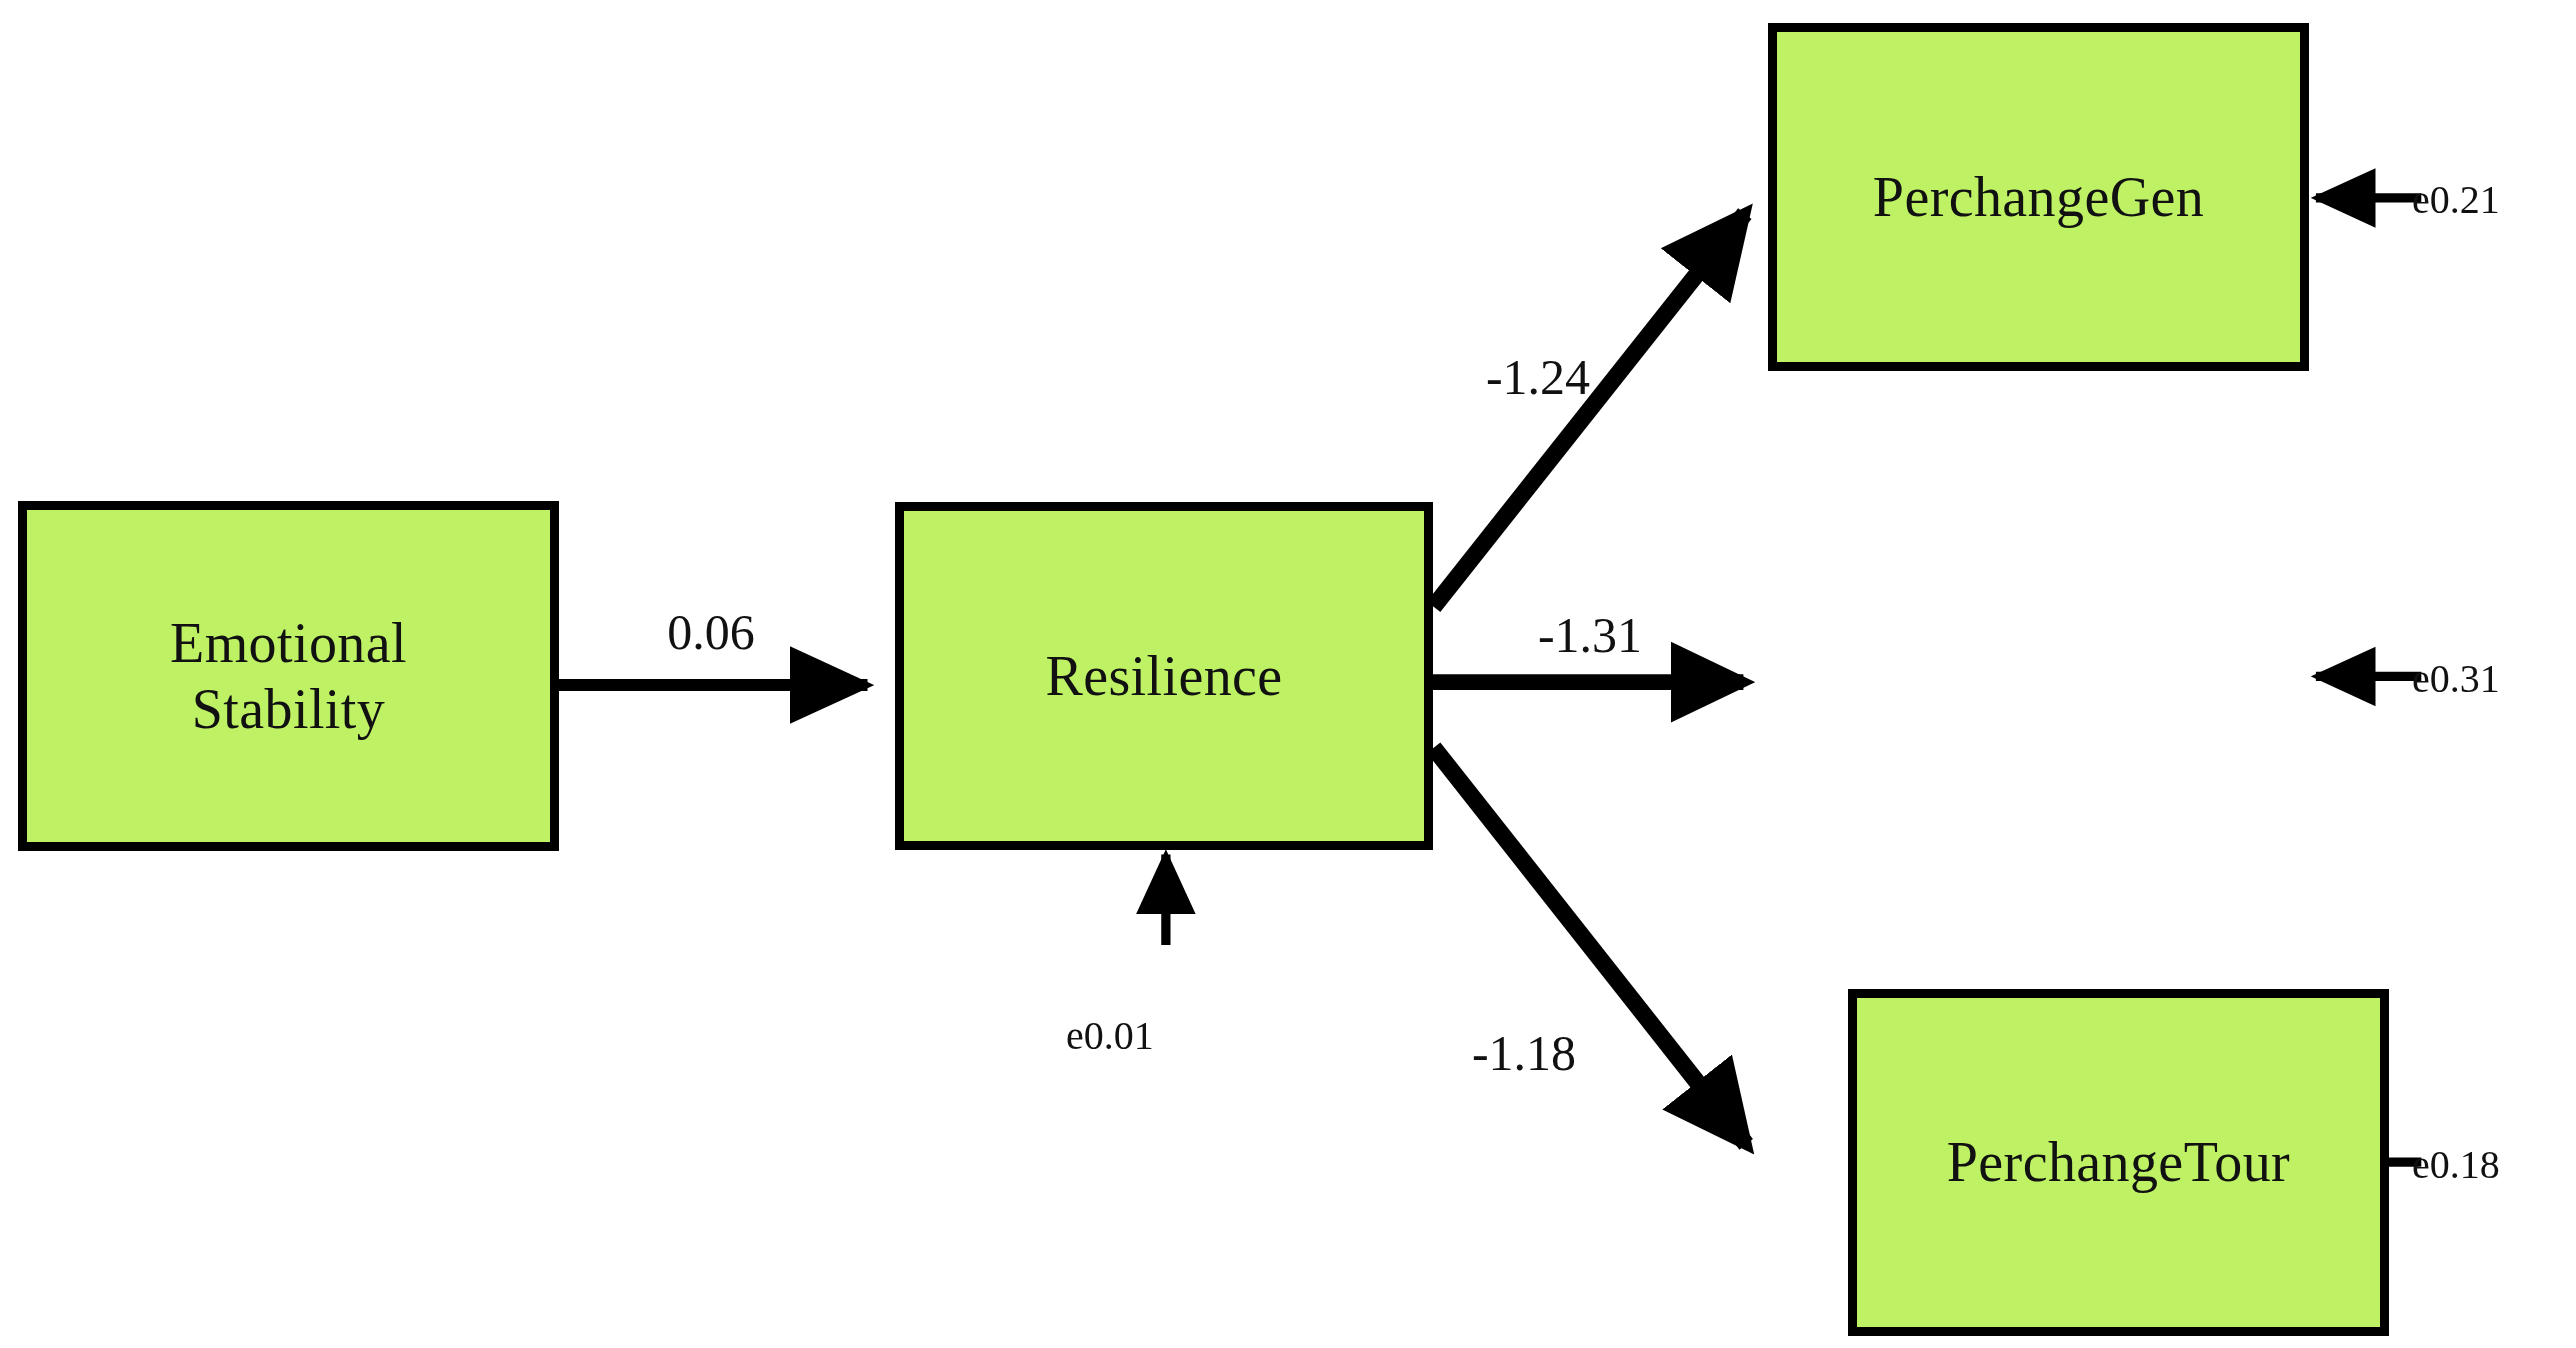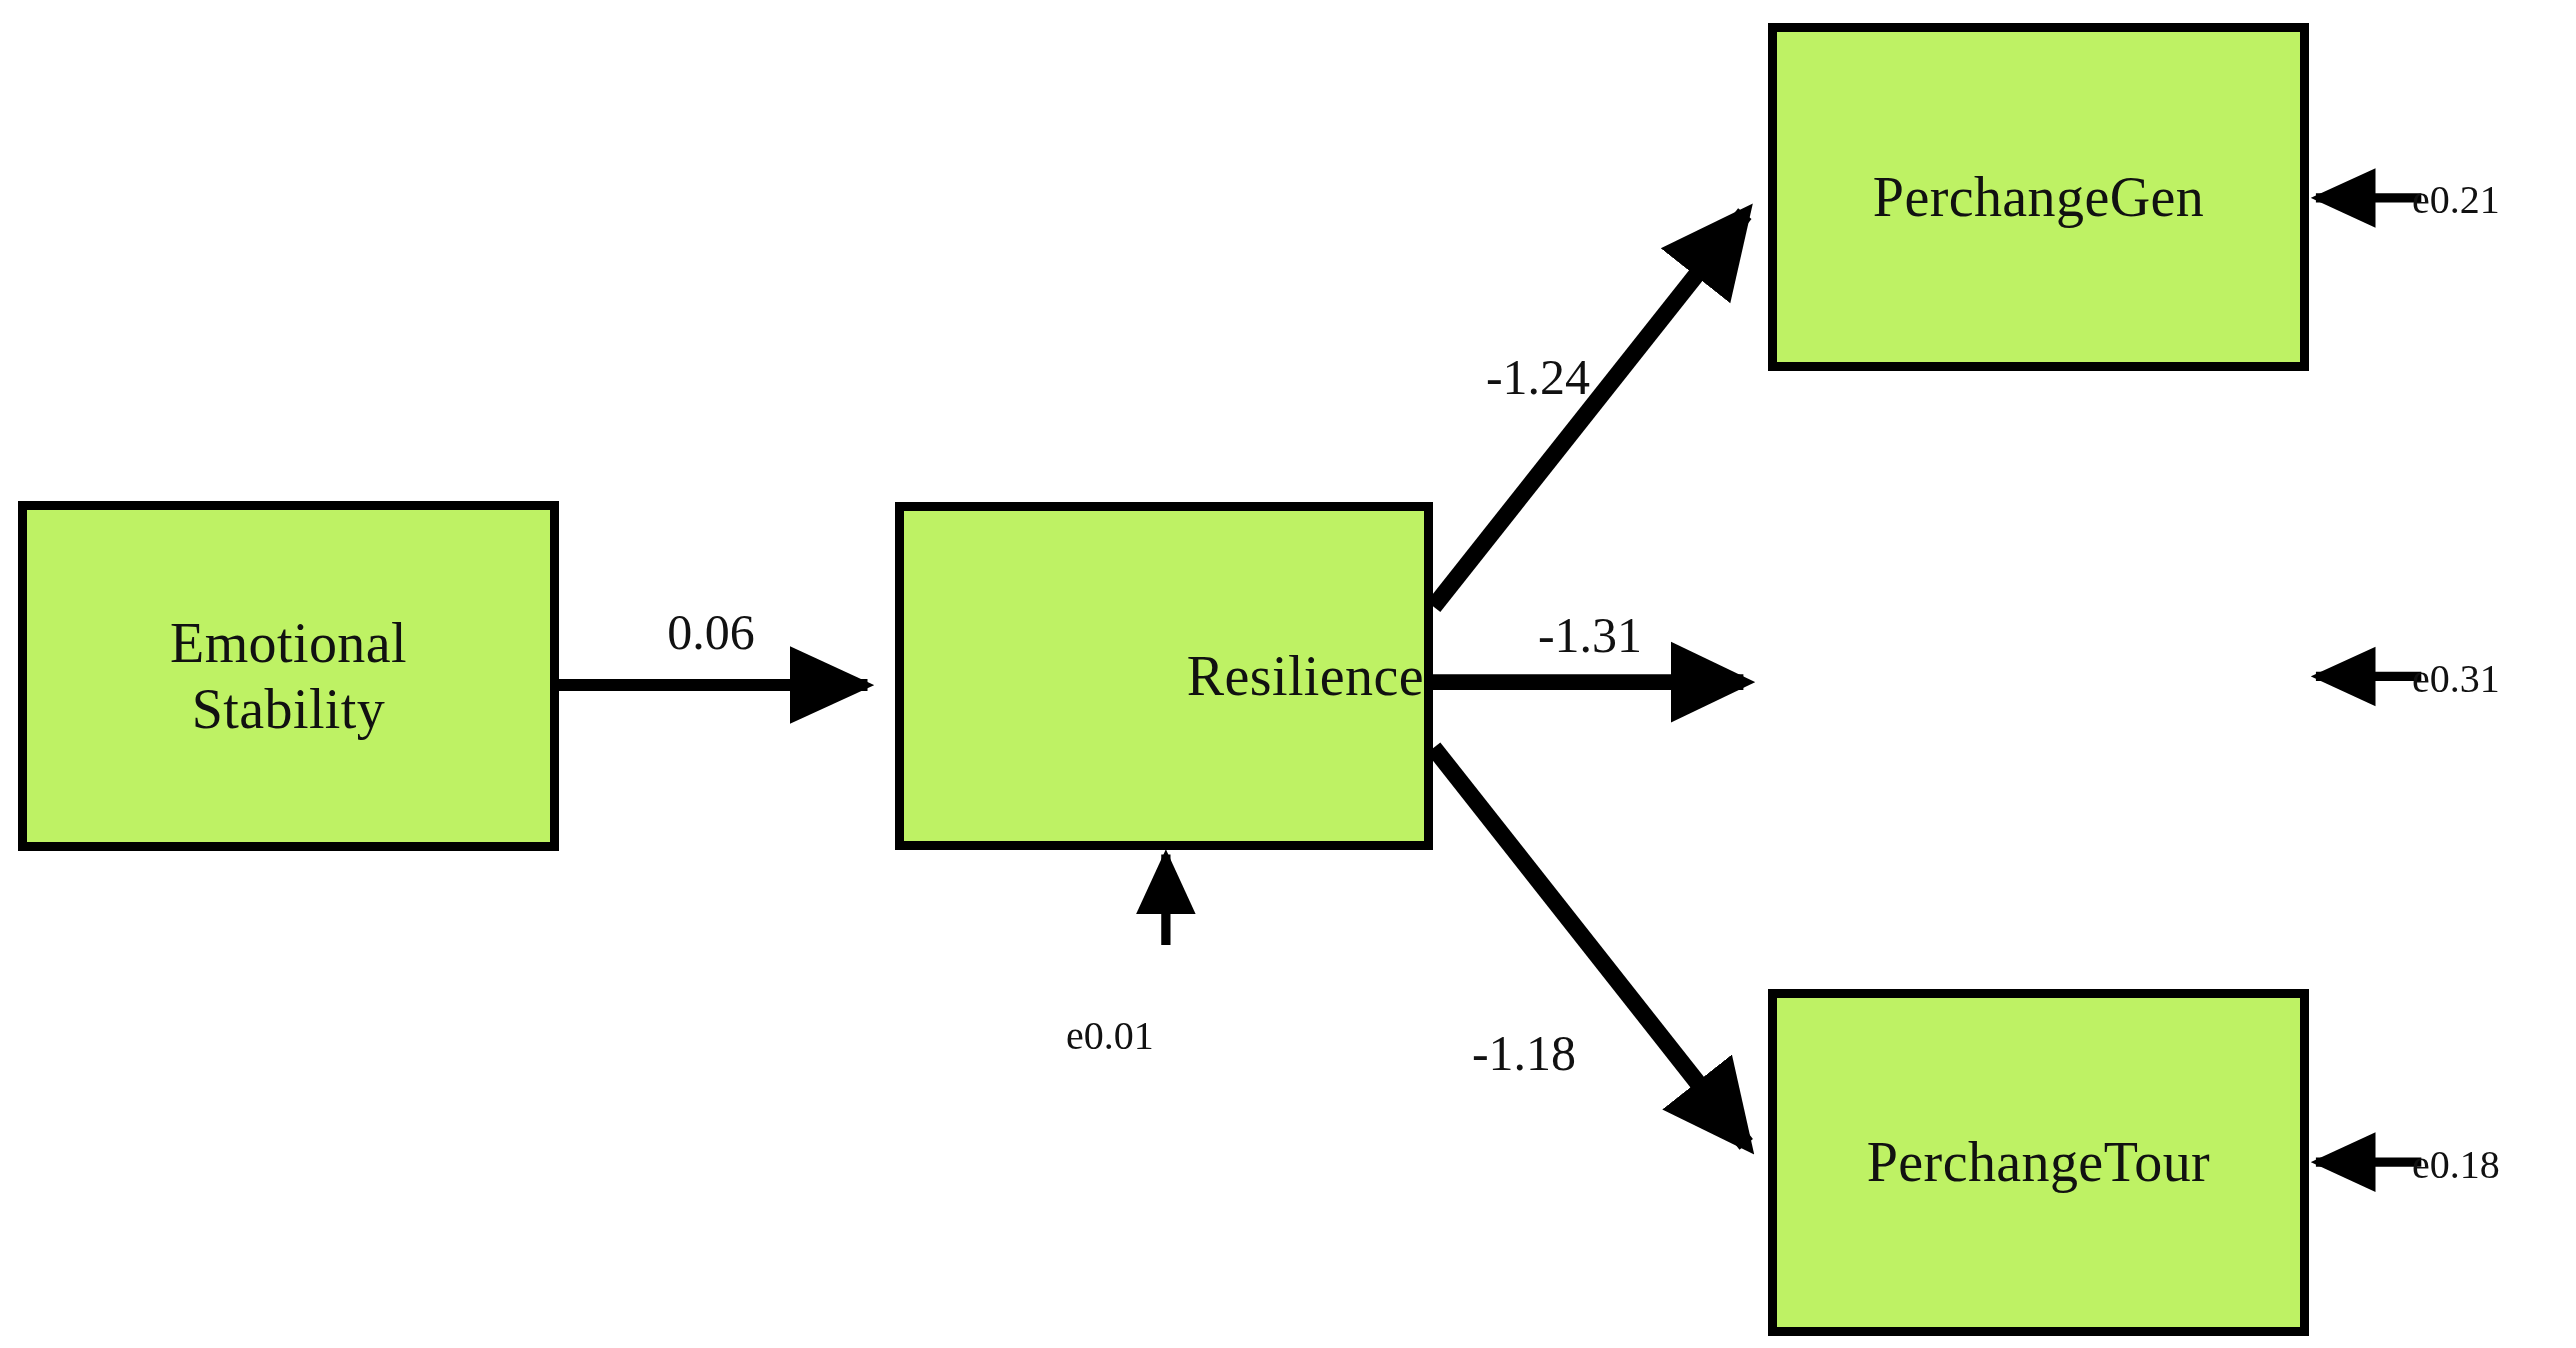--- a/index.html
+++ b/index.html
@@ -107,30 +107,30 @@
     <g>
       <line x1="3400" y1="1632" x2="3252" y2="1632" stroke="#000000" stroke-width="13" marker-end="url(#arrowhead-thin)"></line>
     </g>
   </svg>
 
   <div class="node-box" style="left:18px; top:501px; width:541px; height:350px;">
     <span class="node-label">Emotional
 Stability</span>
   </div>
 
-  <div class="node-box" style="left:895px; top:502px; width:538px; height:348px;justify-content:flex-end;">
+  <div class="node-box" style="left:895px; top:502px; width:538px; height:348px;">
     <span class="node-label">Resilience</span>
   </div>
 
   <div class="node-box" style="left:1768px; top:23px; width:541px; height:348px;">
     <span class="node-label">PerchangeGen</span>
   </div>
 
 
-  <div class="node-box" style="left:1768px; top:989px; width:541px; height:347px;">
+  <div class="node-box" style="left:1848px; top:989px; width:541px; height:347px;">
     <span class="node-label">PerchangeTour</span>
   </div>
 
   <div class="edge-label" style="left:711px; top:632px;">0.06</div>
 
   <div class="edge-label" style="left:1538px; top:377px;">-1.24</div>
 
   <div class="edge-label" style="left:1590px; top:635px;">-1.31</div>
 
   <div class="edge-label" style="left:1524px; top:1053px;">-1.18</div>

